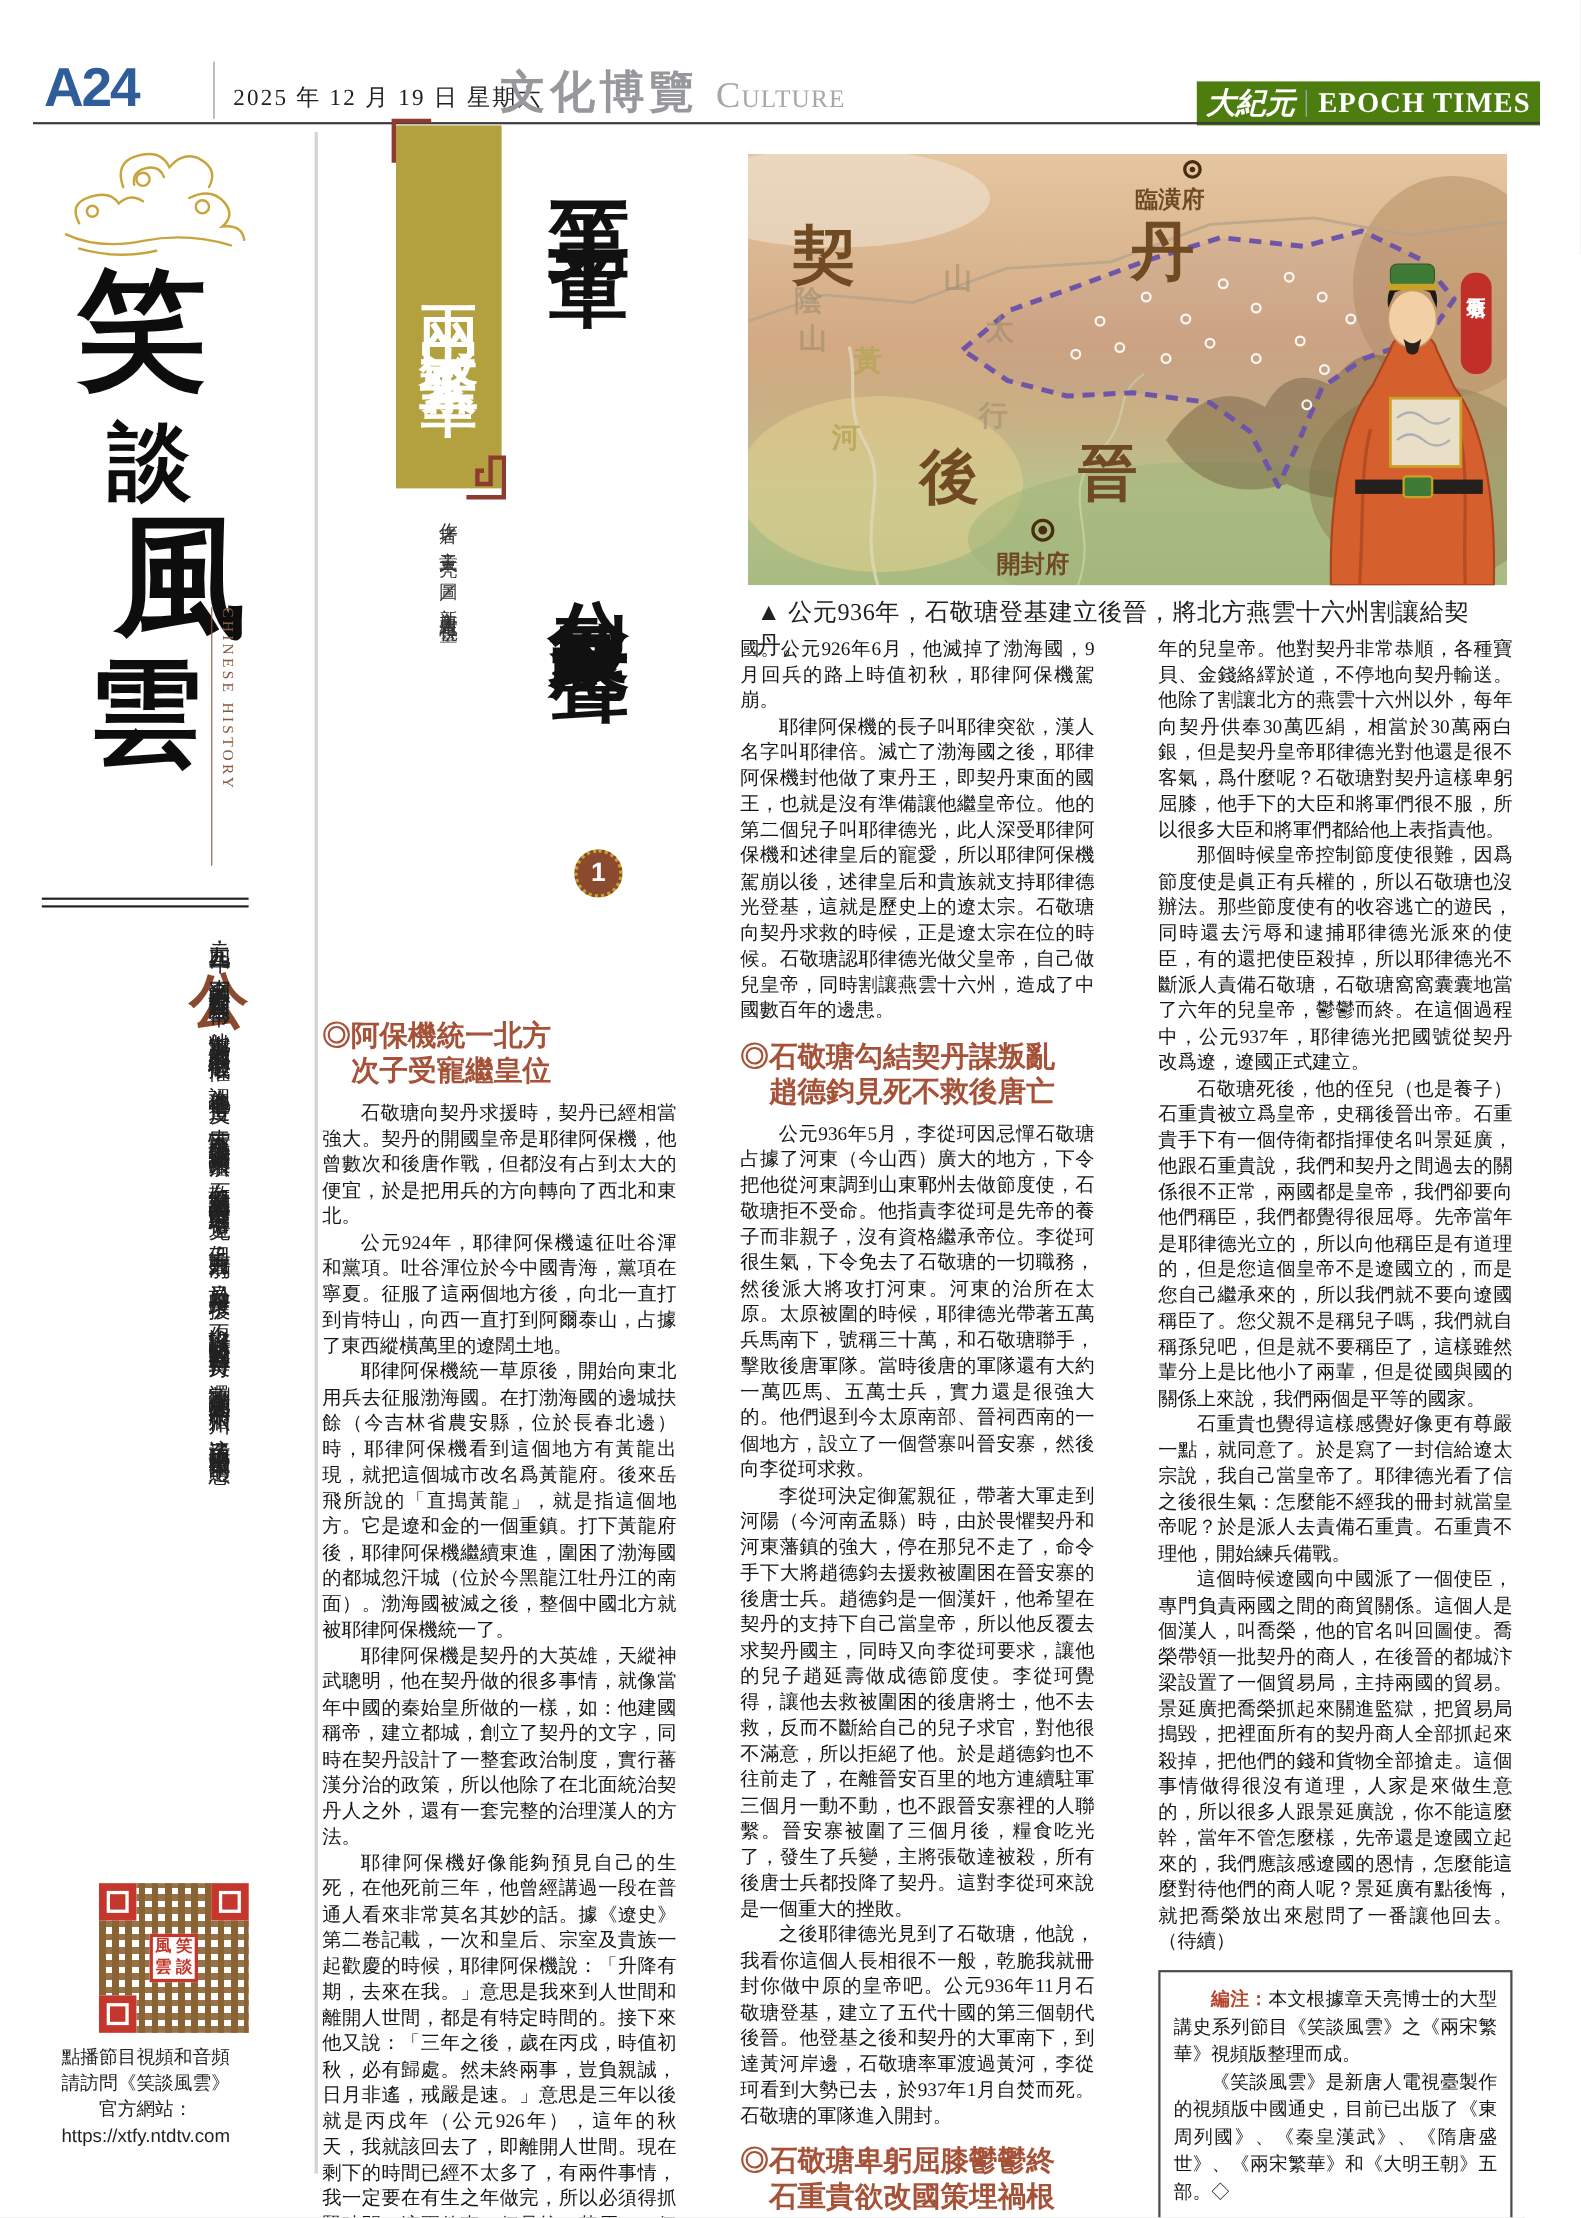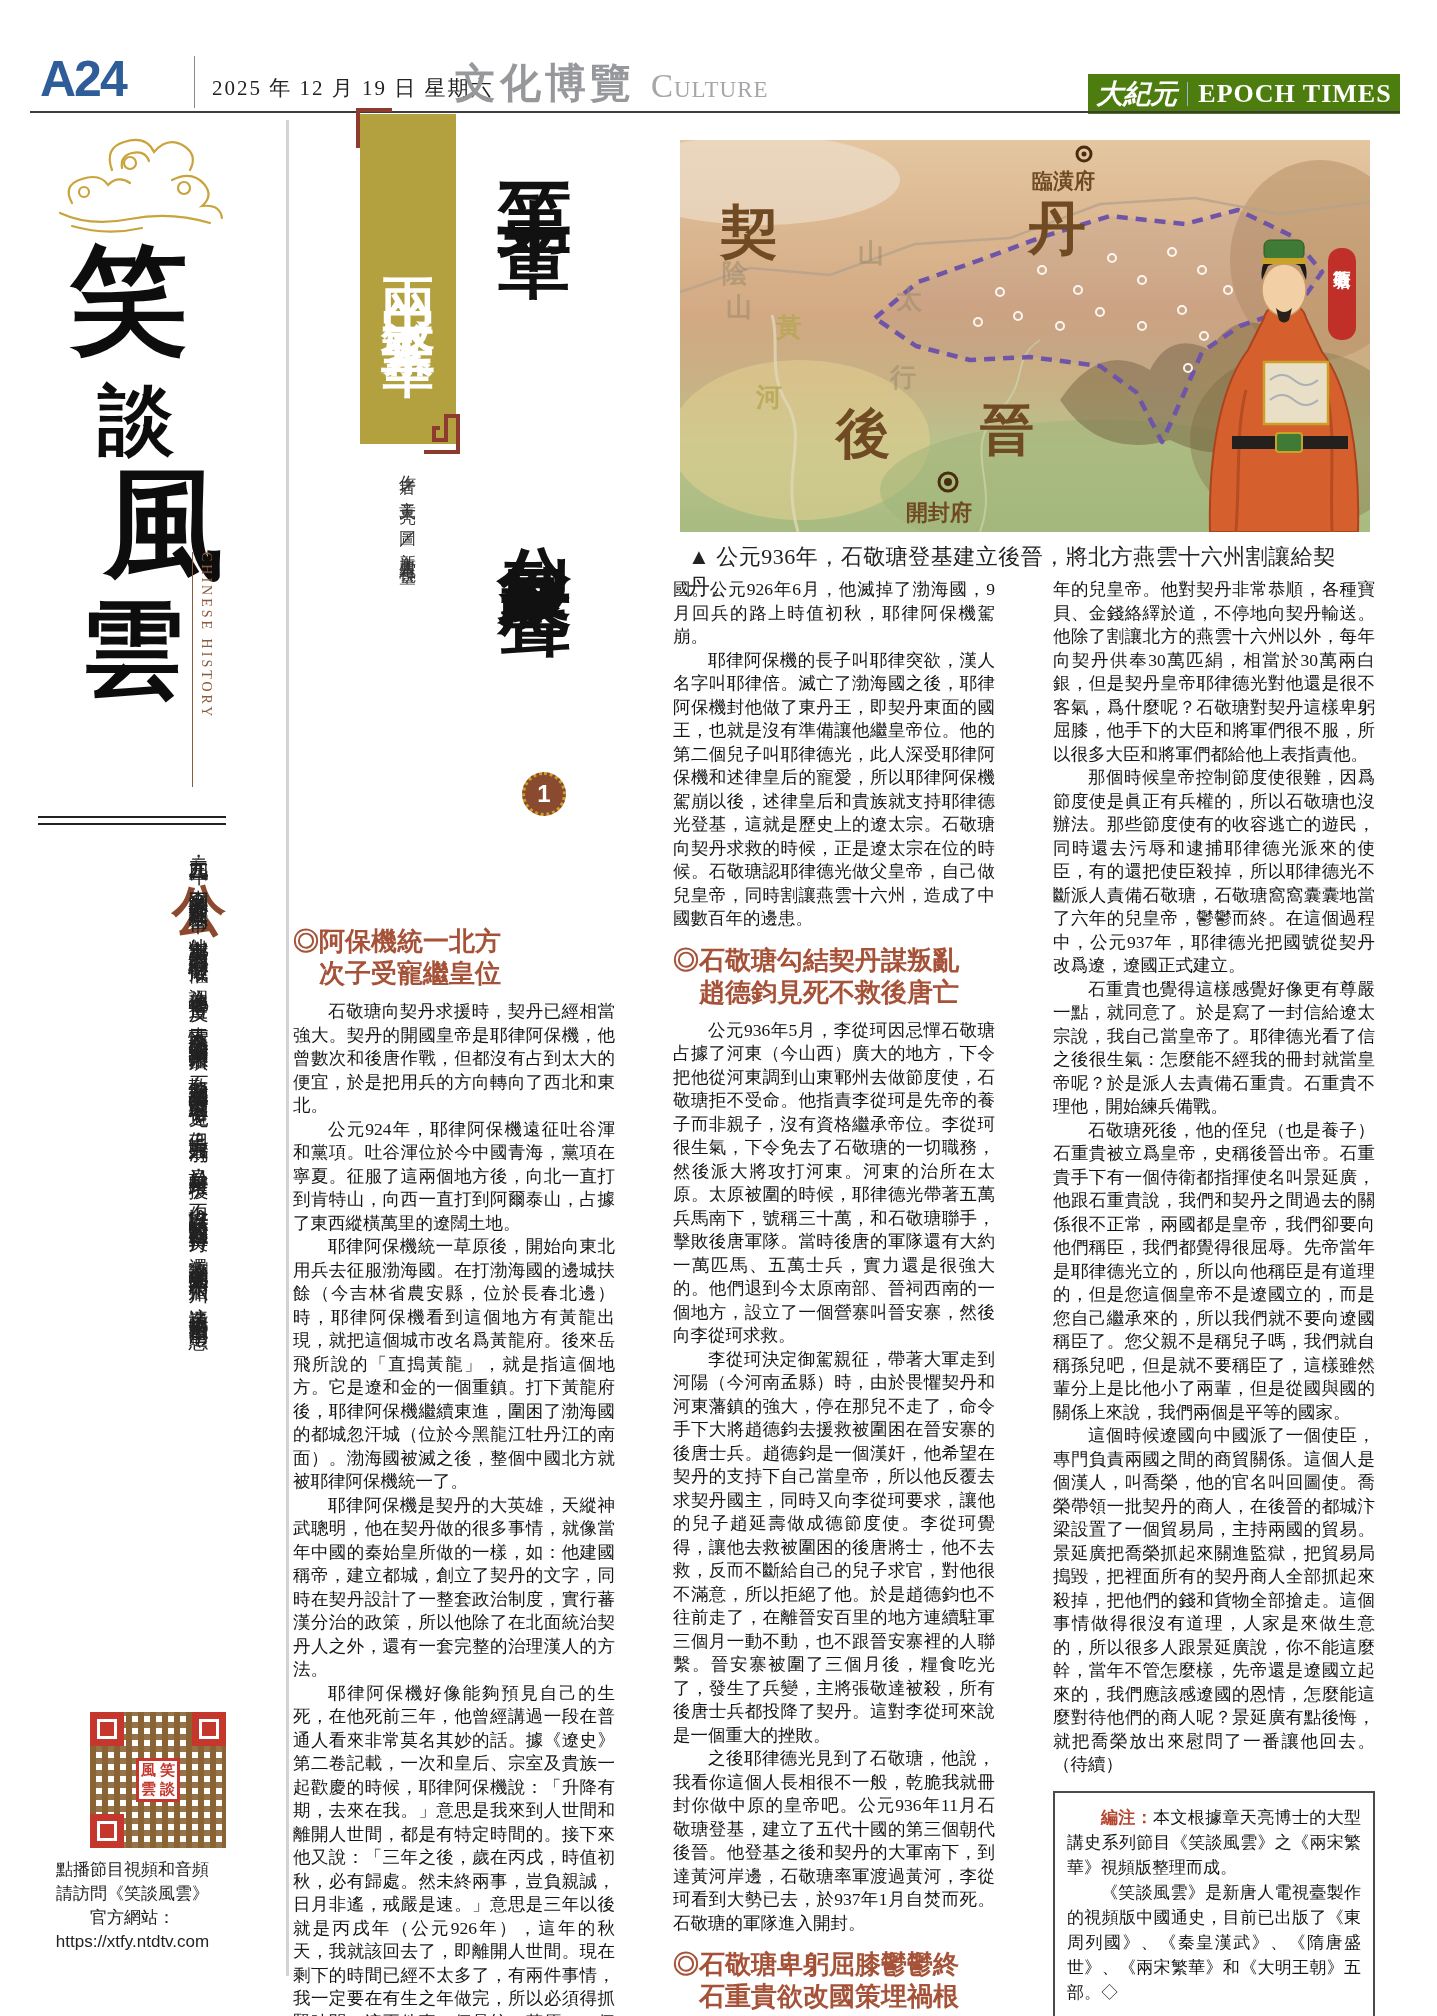--- a/index.html
+++ b/index.html
@@ -250,22 +250,22 @@
     <div class="subhead">
       <span>◎石敬瑭卑躬屈膝鬱鬱終</span>
       <span class="l2">石重貴欲改國策埋禍根</span>
     </div>
 
   </div>
 
   <div class="abs col" style="left:1053px;top:578px;">
     <p class="para-lead">年的兒皇帝。他對契丹非常恭順，各種寶貝、金錢絡繹於道，不停地向契丹輸送。他除了割讓北方的燕雲十六州以外，每年向契丹供奉30萬匹絹，相當於30萬兩白銀，但是契丹皇帝耶律德光對他還是很不客氣，爲什麼呢？石敬瑭對契丹這樣卑躬屈膝，他手下的大臣和將軍們很不服，所以很多大臣和將軍們都給他上表指責他。</p>
     <p class="para">那個時候皇帝控制節度使很難，因爲節度使是眞正有兵權的，所以石敬瑭也沒辦法。那些節度使有的收容逃亡的遊民，同時還去污辱和逮捕耶律德光派來的使臣，有的還把使臣殺掉，所以耶律德光不斷派人責備石敬瑭，石敬瑭窩窩囊囊地當了六年的兒皇帝，鬱鬱而終。在這個過程中，公元937年，耶律德光把國號從契丹改爲遼，遼國正式建立。</p>
+    <p class="para">石敬瑭死後，他的侄兒（也是養子）石重貴被立爲皇帝，史稱後晉出帝。石重貴手下有一個侍衛都指揮使名叫景延廣，他跟石重貴說，我們和契丹之間過去的關係很不正常，兩國都是皇帝，我們卻要向他們稱臣，我們都覺得很屈辱。先帝當年是耶律德光立的，所以向他稱臣是有道理的，但是您這個皇帝不是遼國立的，而是您自己繼承來的，所以我們就不要向遼國稱臣了。您父親不是稱兒子嗎，我們就自稱孫兒吧，但是就不要稱臣了，這樣雖然輩分上是比他小了兩輩，但是從國與國的關係上來說，我們兩個是平等的國家。</p>
     <p class="para">石重貴也覺得這樣感覺好像更有尊嚴一點，就同意了。於是寫了一封信給遼太宗說，我自己當皇帝了。耶律德光看了信之後很生氣：怎麼能不經我的冊封就當皇帝呢？於是派人去責備石重貴。石重貴不理他，開始練兵備戰。</p>
-    <p class="para">石敬瑭死後，他的侄兒（也是養子）石重貴被立爲皇帝，史稱後晉出帝。石重貴手下有一個侍衛都指揮使名叫景延廣，他跟石重貴說，我們和契丹之間過去的關係很不正常，兩國都是皇帝，我們卻要向他們稱臣，我們都覺得很屈辱。先帝當年是耶律德光立的，所以向他稱臣是有道理的，但是您這個皇帝不是遼國立的，而是您自己繼承來的，所以我們就不要向遼國稱臣了。您父親不是稱兒子嗎，我們就自稱孫兒吧，但是就不要稱臣了，這樣雖然輩分上是比他小了兩輩，但是從國與國的關係上來說，我們兩個是平等的國家。</p>
     <p class="para">這個時候遼國向中國派了一個使臣，專門負責兩國之間的商貿關係。這個人是個漢人，叫喬榮，他的官名叫回圖使。喬榮帶領一批契丹的商人，在後晉的都城汴梁設置了一個貿易局，主持兩國的貿易。景延廣把喬榮抓起來關進監獄，把貿易局搗毀，把裡面所有的契丹商人全部抓起來殺掉，把他們的錢和貨物全部搶走。這個事情做得很沒有道理，人家是來做生意的，所以很多人跟景延廣說，你不能這麼幹，當年不管怎麼樣，先帝還是遼國立起來的，我們應該感遼國的恩情，怎麼能這麼對待他們的商人呢？景延廣有點後悔，就把喬榮放出來慰問了一番讓他回去。（待續）</p>
     <div class="note-box">
       <p class="para" style="margin:0;"><span class="note-label">編注：</span><span>本文根據章天亮博士的大型講史系列節目《笑談風雲》之《兩宋繁華》視頻版整理而成。</span></p>
       <p class="para" style="margin:0;">《笑談風雲》是新唐人電視臺製作的視頻版中國通史，目前已出版了《東周列國》、《秦皇漢武》、《隋唐盛世》、《兩宋繁華》和《大明王朝》五部。◇</p>
     </div>
   </div>
 
 </div>
 
 </body></html>

